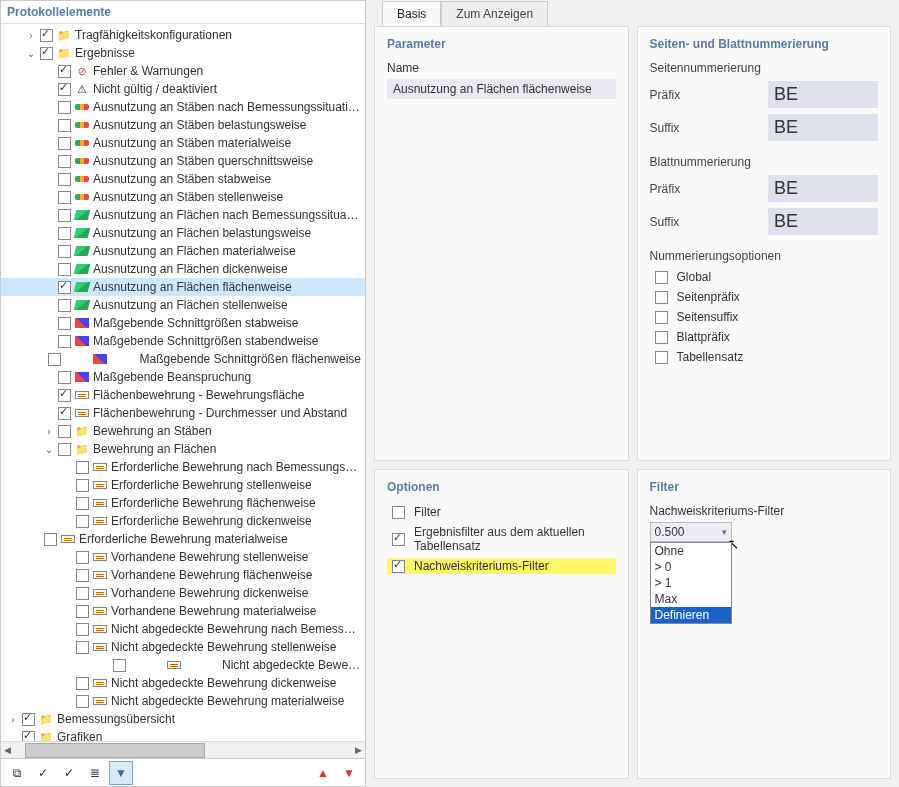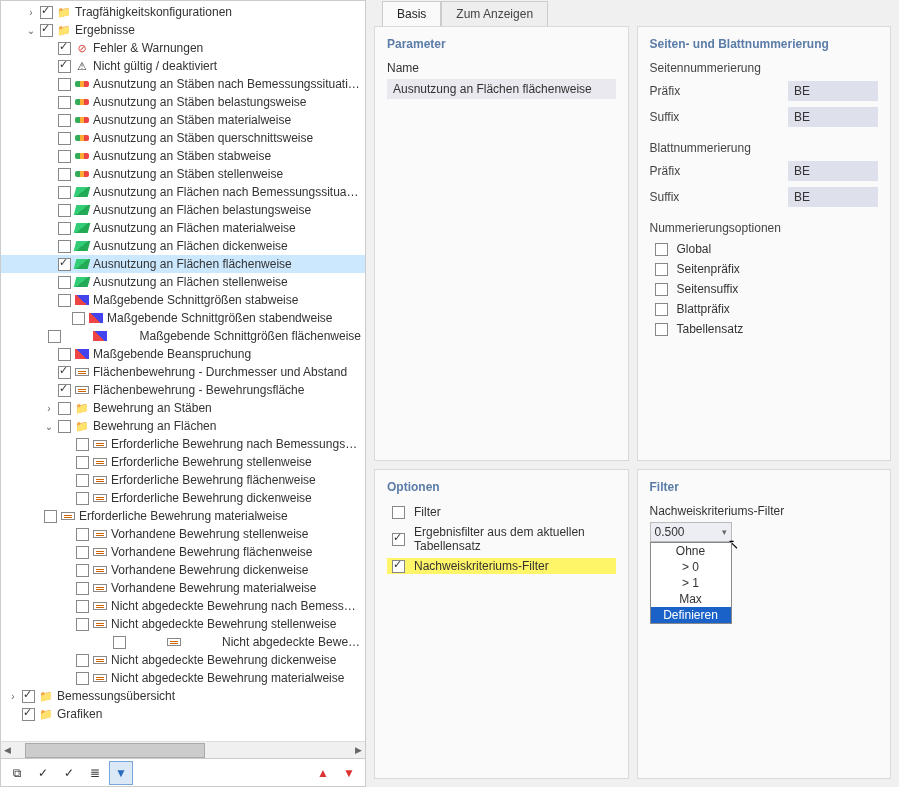--- a/index.html
+++ b/index.html
@@ -31,36 +31,37 @@
 .tabs { display: flex; height: 26px; align-items: flex-end; margin-left: 8px; }
 .tab { padding: 5px 14px; background: #eee; border: 1px solid #ccc; border-bottom: none; font-size: 12px; color: #444; }
 .tab.active { background: #fafafa; color: #222; }
 .panels-grid { flex: 1; display: grid; grid-template-columns: 1fr 1fr; grid-template-rows: 1fr 310px; gap: 8px; margin-top: 0; }
 .panel { background: #fafafa; border: 1px solid #dadada; padding: 10px 12px; }
 .panel-title { color: #5b7ca8; font-weight: bold; margin-bottom: 10px; }
 .param-row { display: flex; flex-direction: column; gap: 4px; }
 .param-value { background: #e9e9ef; padding: 3px 6px; color: #333; }
 .fld-row { display: flex; align-items: center; margin-bottom: 6px; gap: 8px; }
 .fld-label { flex: 1; color: #444; }
-.fld-input { width: 90px; background: #dee1ec; border: none; padding: 3px 6px; color: #333; font-size: 12px; }
+.fld-input { width: 110px; background: #dee1ec; border: none; padding: 3px 6px; color: #333; font-size: 18px; }
 .subhead { color: #444; margin: 8px 0 6px; }
 .opt-row { display: flex; align-items: center; gap: 6px; margin-bottom: 4px; padding: 1px 2px; }
 .opt-row.hl { background: #fff568; }
 .dd-wrap { position: relative; width: 82px; }
 .dd-sel { background: #eceef4; border: 1px solid #bbb; width: 100%; height: 20px; display: flex; align-items: center; padding: 0 4px; justify-content: space-between; font-size: 12px; }
 .dd-arrow { font-size: 9px; color: #666; }
 .dd-list { position: absolute; top: 20px; left: 0; width: 100%; background: #fff; border: 1px solid #888; z-index: 10; }
-.dd-item { padding: 1px 4px; font-size: 12px; text-align: center; }
+.dd-item { padding: 1px 4px; font-size: 12px; }
 .dd-item.sel { background: #1a62c8; color: #fff; }
 .cursor { position: absolute; left: 78px; top: 14px; font-size: 14px; color: #000; pointer-events: none; }
 </style>
 </head>
 <body>
 
 <div class="left-panel">
+  <div class="left-header">Protokollelemente</div>
   <div class="tree-area" id="tree">
       <div class="tree-row" style="padding-left: 24px;">
         <span class="exp">›</span>
         <span class="chk checked"></span>
         <span class="icn icn-folder">📁</span>
         <span class="lbl">Tragfähigkeitskonfigurationen</span>
       </div>
       <div class="tree-row" style="padding-left: 24px;">
         <span class="exp">⌄</span>
         <span class="chk checked"></span>
@@ -176,21 +177,21 @@
         <span class="lbl">Ausnutzung an Flächen stellenweise</span>
       </div>
       <div class="tree-row" style="padding-left: 42px;">
         <span class="exp"></span>
         <span class="chk"></span>
         <span class="icn">
           <span class="icn-cut"></span>
         </span>
         <span class="lbl">Maßgebende Schnittgrößen stabweise</span>
       </div>
-      <div class="tree-row" style="padding-left: 56px;">
+      <div class="tree-row" style="padding-left: 42px;">
         <span class="exp"></span>
         <span class="chk"></span>
         <span class="icn">
           <span class="icn-cut"></span>
         </span>
         <span class="lbl">Maßgebende Schnittgrößen stabendweise</span>
       </div>
       <div class="tree-row" style=" justify-content: space-between;">
         <span class="exp"></span>
         <span class="chk"></span>
@@ -206,29 +207,29 @@
           <span class="icn-cut"></span>
         </span>
         <span class="lbl">Maßgebende Beanspruchung</span>
       </div>
       <div class="tree-row" style="padding-left: 42px;">
         <span class="exp"></span>
         <span class="chk checked"></span>
         <span class="icn">
           <span class="icn-rebar"></span>
         </span>
+        <span class="lbl">Flächenbewehrung - Bewehrungsfläche</span>
+      </div>
+      <div class="tree-row" style="padding-left: 42px;">
+        <span class="exp"></span>
+        <span class="chk checked"></span>
+        <span class="icn">
+          <span class="icn-rebar"></span>
+        </span>
         <span class="lbl">Flächenbewehrung - Durchmesser und Abstand</span>
-      </div>
-      <div class="tree-row" style="padding-left: 42px;">
-        <span class="exp"></span>
-        <span class="chk checked"></span>
-        <span class="icn">
-          <span class="icn-rebar"></span>
-        </span>
-        <span class="lbl">Flächenbewehrung - Bewehrungsfläche</span>
       </div>
       <div class="tree-row" style="padding-left: 42px;">
         <span class="exp">›</span>
         <span class="chk"></span>
         <span class="icn icn-folder">📁</span>
         <span class="lbl">Bewehrung an Stäben</span>
       </div>
       <div class="tree-row" style="padding-left: 42px;">
         <span class="exp">⌄</span>
         <span class="chk"></span>

